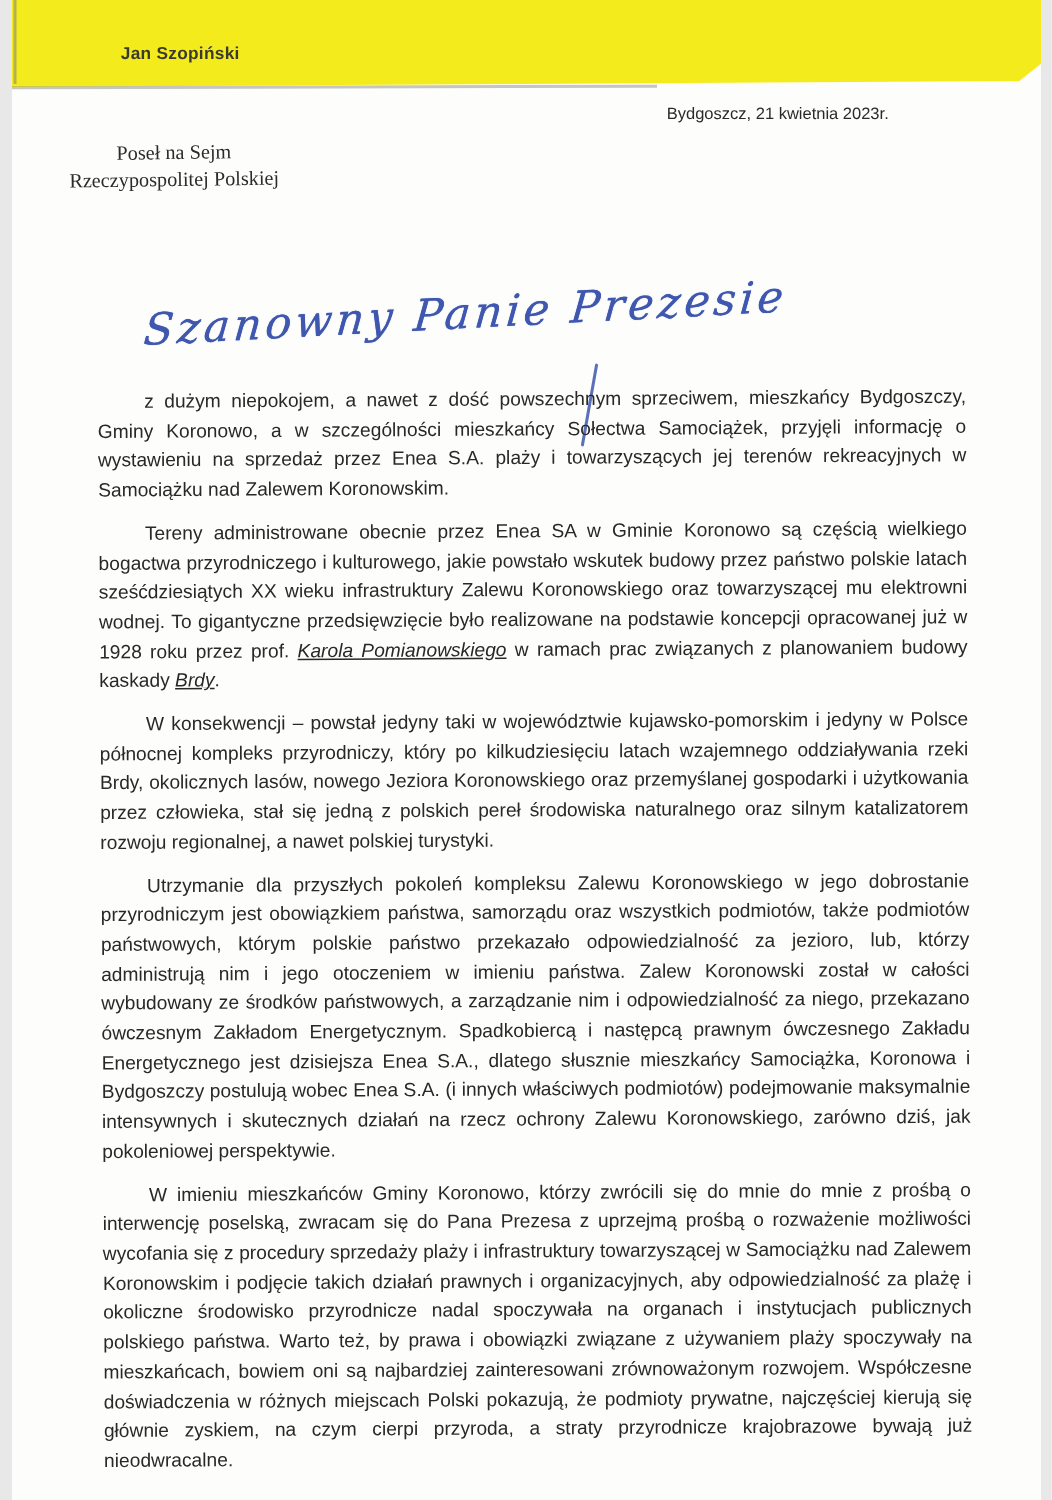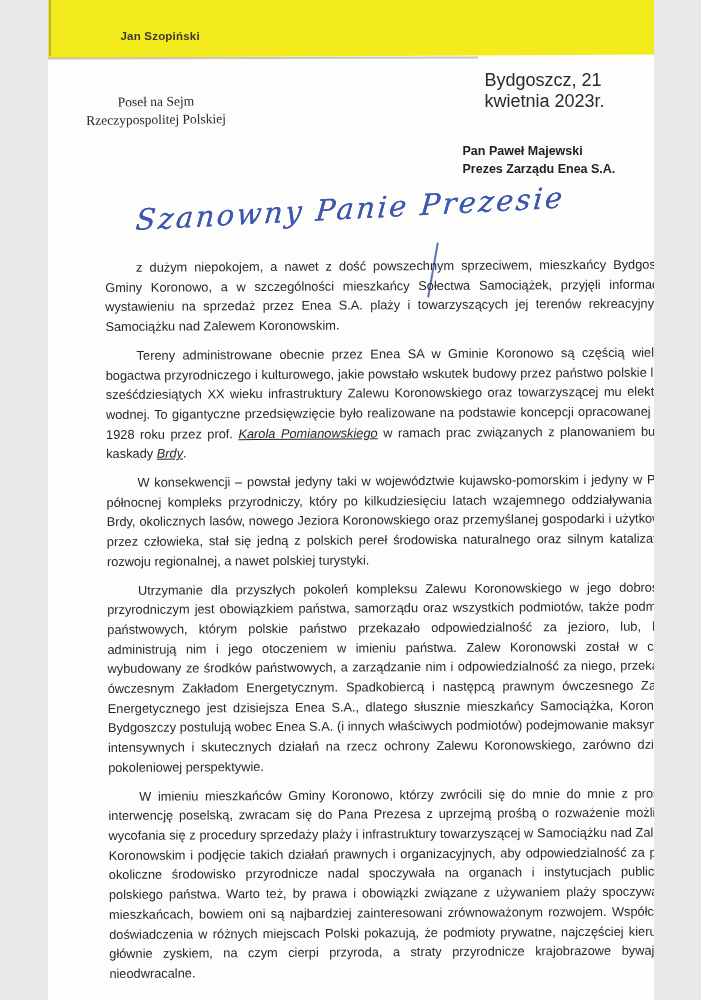--- a/index.html
+++ b/index.html
@@ -1,18 +1,18 @@
 <!DOCTYPE html>
 <html><head>
 <meta charset="utf-8">
 <style>
   html, body { margin: 0; padding: 0; background: #e8e8e8; }
   .page {
     position: relative;
-    width: 606px;
+    width: 686px;
     height: 1000px;
     margin: 0 auto;
     background: #fdfdfc;
     overflow: hidden;
     font-family: "Liberation Sans", sans-serif;
     color: #262626;
   }
 
   
   .band {
@@ -43,21 +43,21 @@
     font-size: 11.5px;
     font-weight: bold;
     color: #3a3a30;
     letter-spacing: .2px;
   }
 
   
   .date-line {
     position: absolute;
     left: 437px; top: 70px;
-    font-size: 18px;
+    font-size: 11px;
     color: #2a2a2a;
   }
   .sender-block {
     position: absolute;
     left: 22px; top: 93px;
     width: 172px;
     text-align: center;
     font-family: "Liberation Serif", serif;
     font-size: 13.5px;
     line-height: 18px;
@@ -127,24 +127,20 @@
   <div class="band-shadow"></div>
   <div class="letterhead-name">Jan Szopiński</div>
 
   <div class="date-line">Bydgoszcz, 21 kwietnia 2023r.</div>
 
   <div class="sender-block">
     <div>Poseł na Sejm</div>
     <div>Rzeczypospolitej Polskiej</div>
   </div>
 
-  <div class="recipient-block">
-    <div>Pan Paweł Majewski</div>
-    <div>Prezes Zarządu Enea S.A.</div>
-  </div>
 
   <div class="handwriting">Szanowny Panie Prezesie</div>
   <div class="ink-tail"></div>
 
   <div class="body-text">
     <p>z dużym niepokojem, a nawet z dość powszechnym sprzeciwem, mieszkańcy Bydgoszczy, Gminy Koronowo, a w szczególności mieszkańcy Sołectwa Samociążek, przyjęli informację o wystawieniu na sprzedaż przez Enea S.A. plaży i towarzyszących jej terenów rekreacyjnych w Samociążku nad Zalewem Koronowskim.</p>
     <p><span>Tereny administrowane obecnie przez Enea SA  w Gminie Koronowo są częścią wielkiego bogactwa przyrodniczego i kulturowego, jakie powstało wskutek budowy przez państwo polskie latach sześćdziesiątych XX wieku infrastruktury  Zalewu Koronowskiego oraz towarzyszącej mu  elektrowni wodnej. To gigantyczne przedsięwzięcie było realizowane na podstawie koncepcji opracowanej już w 1928 roku   przez prof. </span><span class="u">Karola Pomianowskiego</span><span>  w ramach prac związanych z planowaniem budowy kaskady </span><span class="u">Brdy</span><span>.</span></p>
     <p>W konsekwencji – powstał jedyny taki w województwie kujawsko-pomorskim i jedyny w Polsce północnej kompleks przyrodniczy, który po kilkudziesięciu latach wzajemnego oddziaływania rzeki Brdy, okolicznych lasów,  nowego Jeziora Koronowskiego oraz przemyślanej gospodarki i użytkowania przez człowieka, stał się jedną z polskich pereł środowiska naturalnego oraz silnym katalizatorem rozwoju regionalnej, a nawet polskiej turystyki.</p>
     <p>Utrzymanie dla przyszłych pokoleń kompleksu Zalewu Koronowskiego w jego dobrostanie przyrodniczym jest obowiązkiem państwa, samorządu oraz wszystkich podmiotów, także podmiotów państwowych, którym polskie państwo przekazało  odpowiedzialność za jezioro, lub, którzy administrują nim i jego otoczeniem w imieniu państwa. Zalew Koronowski został w całości wybudowany ze środków państwowych, a zarządzanie nim i odpowiedzialność za niego, przekazano ówczesnym Zakładom Energetycznym. Spadkobiercą i następcą prawnym ówczesnego Zakładu Energetycznego jest dzisiejsza Enea S.A., dlatego słusznie mieszkańcy Samociążka, Koronowa i Bydgoszczy postulują wobec Enea S.A. (i innych właściwych podmiotów) podejmowanie maksymalnie intensywnych i skutecznych działań na rzecz ochrony Zalewu Koronowskiego, zarówno dziś, jak pokoleniowej perspektywie.</p>
     <p>W imieniu mieszkańców Gminy Koronowo, którzy zwrócili się do mnie do mnie z prośbą o interwencję poselską, zwracam się do Pana Prezesa z uprzejmą prośbą o rozważenie możliwości wycofania się z procedury sprzedaży plaży i infrastruktury towarzyszącej w Samociążku nad Zalewem Koronowskim i podjęcie takich działań prawnych i organizacyjnych, aby odpowiedzialność za plażę i okoliczne środowisko przyrodnicze nadal spoczywała na organach i instytucjach publicznych polskiego państwa. Warto też, by prawa i obowiązki związane z używaniem plaży spoczywały na mieszkańcach, bowiem oni są najbardziej zainteresowani zrównoważonym rozwojem. Współczesne doświadczenia w różnych miejscach Polski pokazują, że podmioty prywatne,  najczęściej kierują się głównie zyskiem, na czym cierpi przyroda, a straty przyrodnicze krajobrazowe bywają już nieodwracalne.</p>

